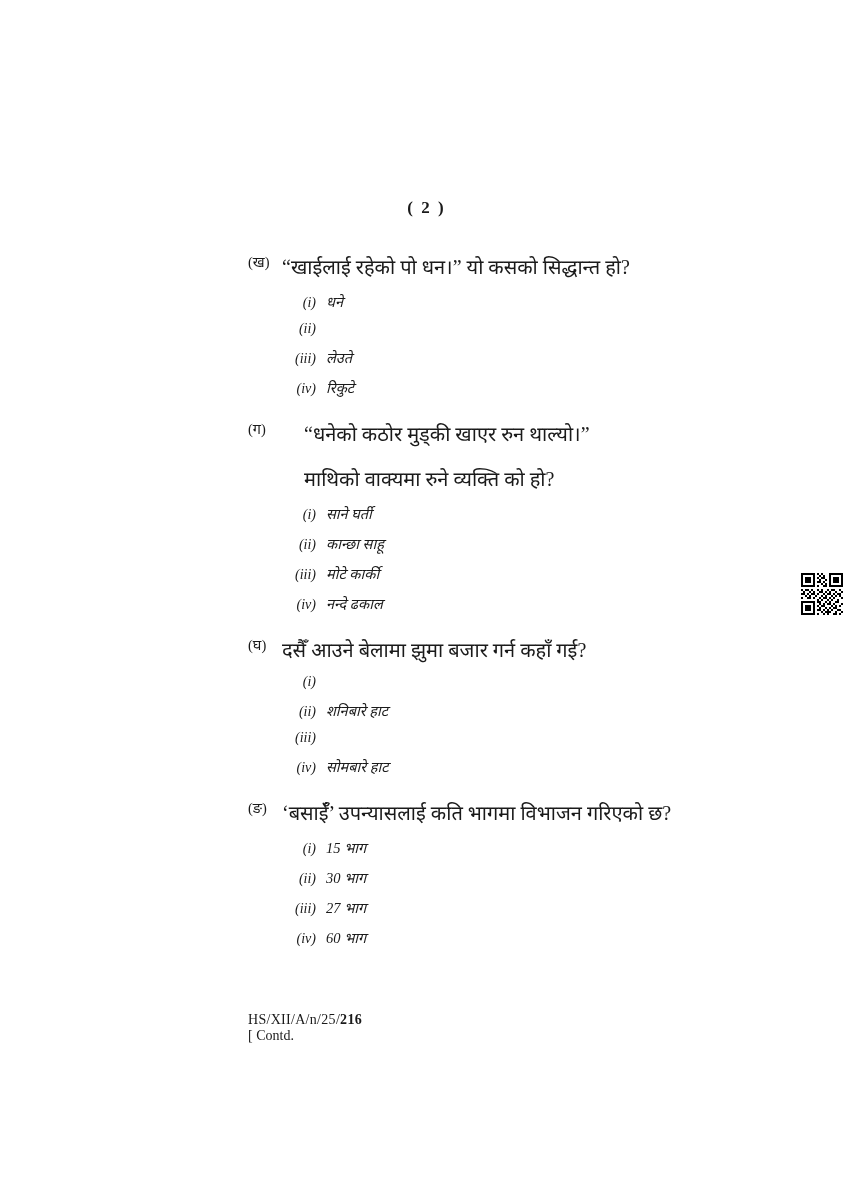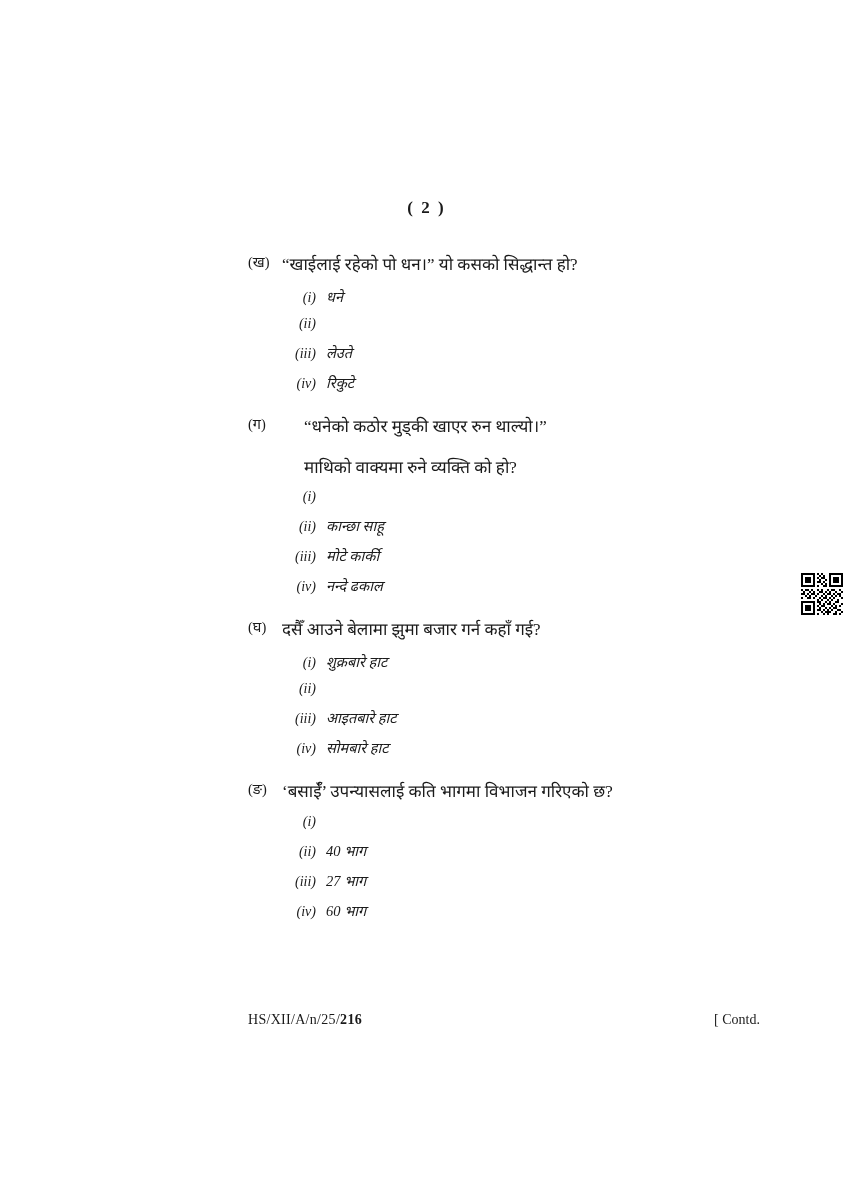--- a/index.html
+++ b/index.html
@@ -52,21 +52,21 @@
     font-size: 14.5px;
     line-height: 1.5;
   }
   .q-label {
     width: 34px;
     flex: 0 0 34px;
     font-size: 14.5px;
   }
   .q-text {
     flex: 1;
-    font-size: 17px;
+    font-size: 20px;
     line-height: 1.55;
     font-family: Liberation Serif, serif;
   }
   .q-text .line2 {
     display: block;
   }
   .options {
     margin-top: 8px;
     padding-left: 30px;
   }
@@ -100,20 +100,21 @@
   .q-ga .q-text .line2 { padding-left: 0px; margin-top: 14px; }
 
   .footer {
     position: absolute;
     left: 248px;
     top: 1012px;
     width: 512px;
     display: flex;
     justify-content: space-between;
     align-items: baseline;
+    flex-direction: column;
   }
   .footer-left {
     font-size: 14px;
     font-family: "Liberation Serif", serif;
     letter-spacing: 0.3px;
   }
   .footer-left b { font-weight: bold; }
   .footer-right {
     font-size: 14px;
     font-family: "Liberation Serif", serif;
@@ -167,20 +168,21 @@
       <div class="q-head">
         <div class="q-label">(ग)</div>
         <div class="q-text">
           <span>“धनेको कठोर मुड्की खाएर रुन थाल्यो।”</span>
           <span class="line2">माथिको वाक्यमा रुने व्यक्ति को हो?</span>
         </div>
       </div>
       <div class="options">
         <div class="option">
           <span class="opt-num">(i)</span>
+          <span class="opt-text">साने घर्ती</span>
         </div>
         <div class="option">
           <span class="opt-num">(ii)</span>
           <span class="opt-text">कान्छा साहू</span>
         </div>
         <div class="option">
           <span class="opt-num">(iii)</span>
           <span class="opt-text">मोटे कार्की</span>
         </div>
         <div class="option">
@@ -191,48 +193,48 @@
     </div>
 
     <div class="question q-gha">
       <div class="q-head">
         <div class="q-label">(घ)</div>
         <div class="q-text">दसैँ आउने बेलामा झुमा बजार गर्न कहाँ गई?</div>
       </div>
       <div class="options">
         <div class="option">
           <span class="opt-num">(i)</span>
-          <span class="opt-text">शुक्रबारे हाट</span>
         </div>
         <div class="option">
           <span class="opt-num">(ii)</span>
+          <span class="opt-text">शनिबारे हाट</span>
         </div>
         <div class="option">
           <span class="opt-num">(iii)</span>
-          <span class="opt-text">आइतबारे हाट</span>
         </div>
         <div class="option">
           <span class="opt-num">(iv)</span>
           <span class="opt-text">सोमबारे हाट</span>
         </div>
       </div>
     </div>
 
     <div class="question q-nga">
       <div class="q-head">
         <div class="q-label">(ङ)</div>
         <div class="q-text">‘बसाईँ’ उपन्यासलाई कति भागमा विभाजन गरिएको छ?</div>
       </div>
       <div class="options">
         <div class="option">
           <span class="opt-num">(i)</span>
+          <span class="opt-text">15 भाग</span>
         </div>
         <div class="option">
           <span class="opt-num">(ii)</span>
-          <span class="opt-text">40 भाग</span>
+          <span class="opt-text">30 भाग</span>
         </div>
         <div class="option">
           <span class="opt-num">(iii)</span>
           <span class="opt-text">27 भाग</span>
         </div>
         <div class="option">
           <span class="opt-num">(iv)</span>
           <span class="opt-text">60 भाग</span>
         </div>
       </div>

